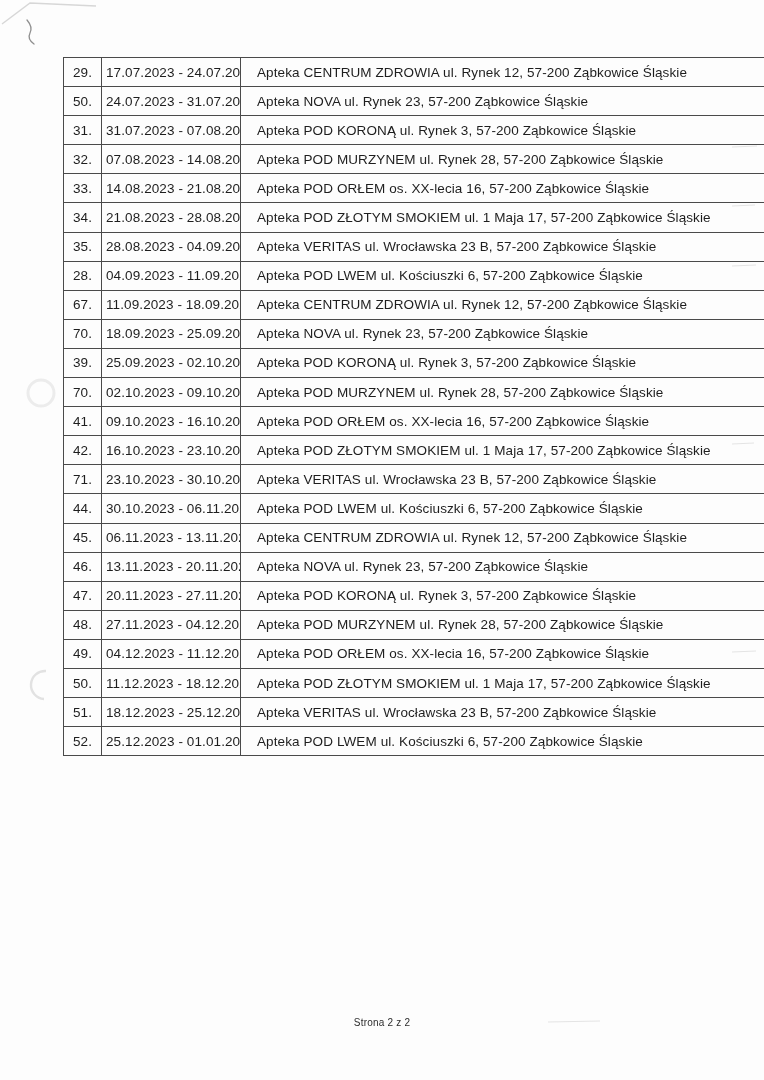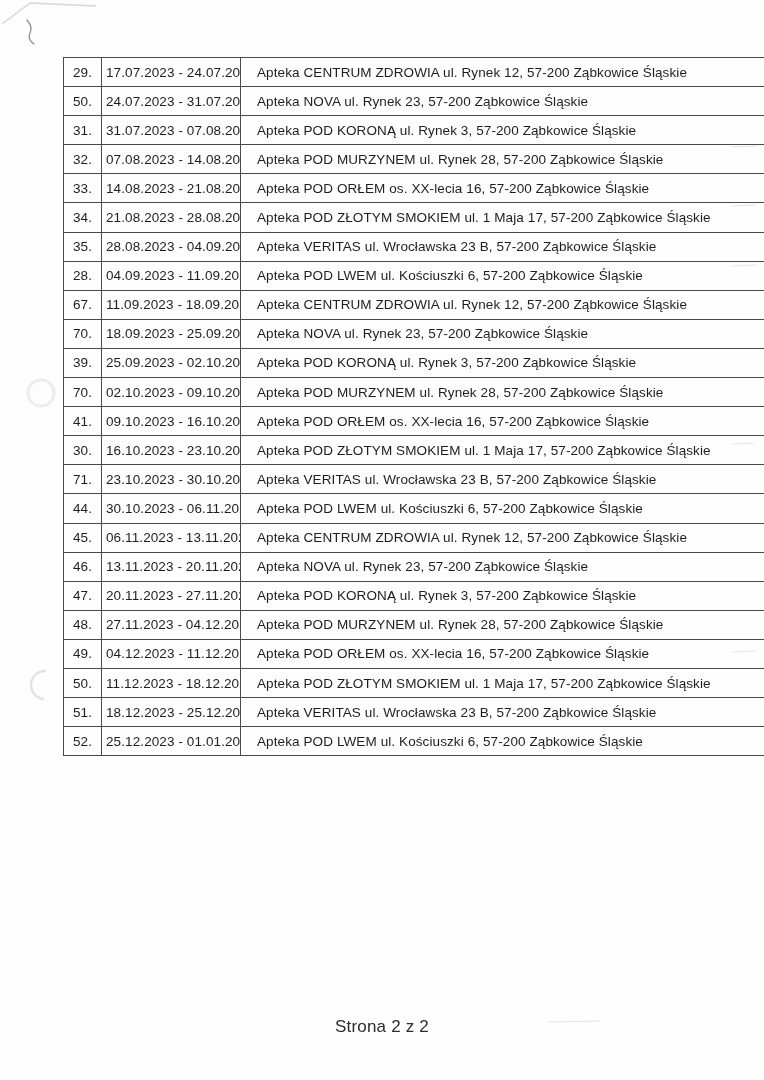--- a/index.html
+++ b/index.html
@@ -55,21 +55,21 @@
   td.c-pharmacy {
     text-align: left;
     padding: 0 6px 0 16px;
   }
   .footer {
     position: absolute;
     left: 0;
     top: 1017px;
     width: 100%;
     text-align: center;
-    font-size: 17px;
+    font-size: 10px;
     color: #2d2d2d;
     letter-spacing: 0.2px;
   }
 </style>
 </head>
 <body>
 
 <div class="page">
 
   <svg class="artifacts" width="764" height="1080" viewBox="0 0 764 1080" aria-hidden="true">
@@ -166,21 +166,21 @@
     <td class="c-pharmacy">Apteka POD MURZYNEM ul. Rynek 28, 57-200 Ząbkowice Śląskie</td>
   </tr>
 
   <tr>
     <td class="c-no">41.</td>
     <td class="c-date">09.10.2023 - 16.10.2023</td>
     <td class="c-pharmacy">Apteka POD ORŁEM os. XX-lecia 16, 57-200 Ząbkowice Śląskie</td>
   </tr>
 
   <tr>
-    <td class="c-no">30.</td>
+    <td class="c-no">42.</td>
     <td class="c-date">16.10.2023 - 23.10.2023</td>
     <td class="c-pharmacy">Apteka POD ZŁOTYM SMOKIEM ul. 1 Maja 17, 57-200 Ząbkowice Śląskie</td>
   </tr>
 
   <tr>
     <td class="c-no">71.</td>
     <td class="c-date">23.10.2023 - 30.10.2023</td>
     <td class="c-pharmacy">Apteka VERITAS ul. Wrocławska 23 B, 57-200 Ząbkowice Śląskie</td>
   </tr>
 

